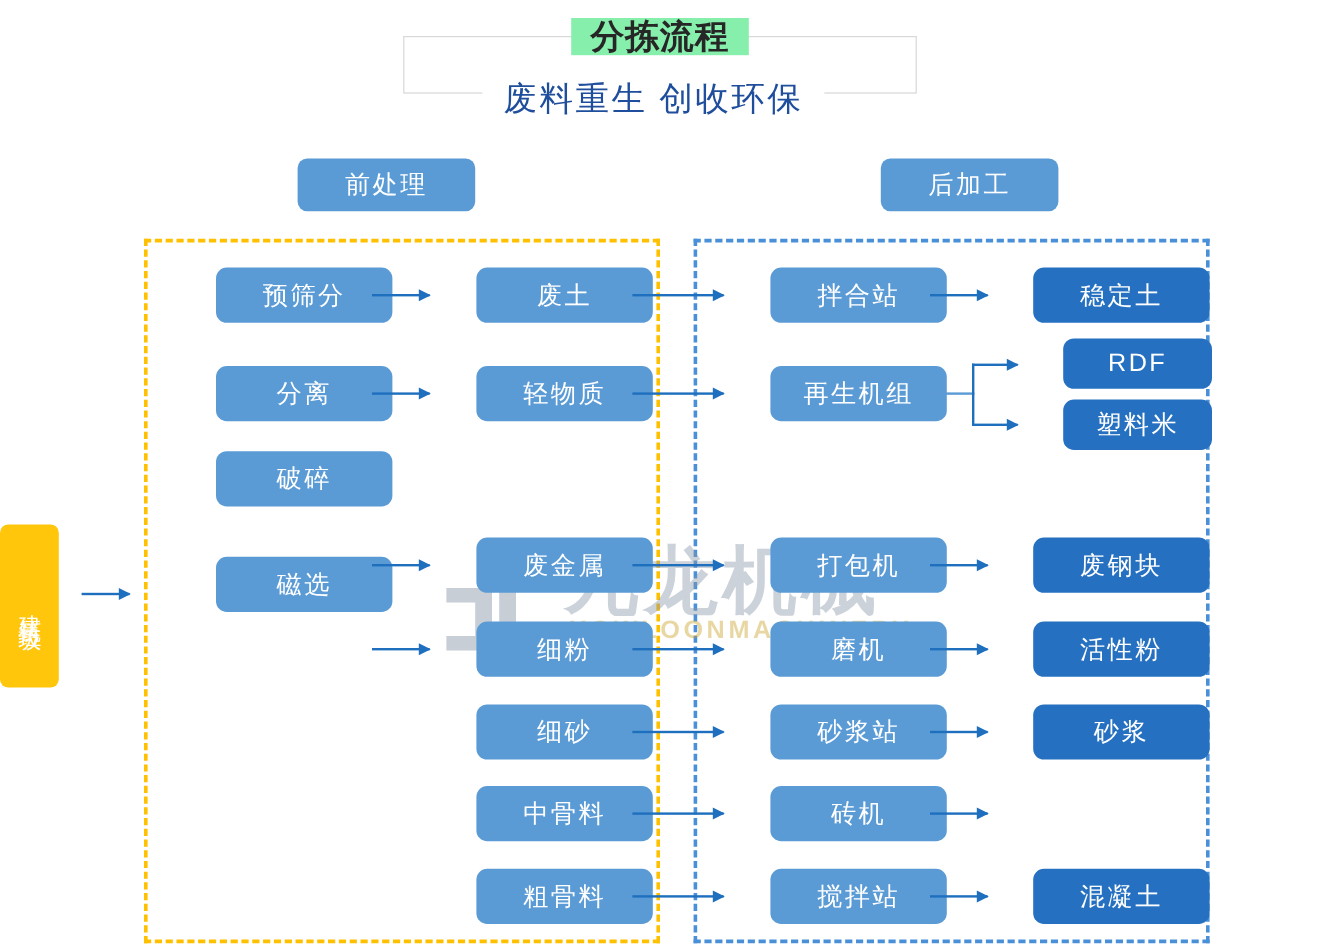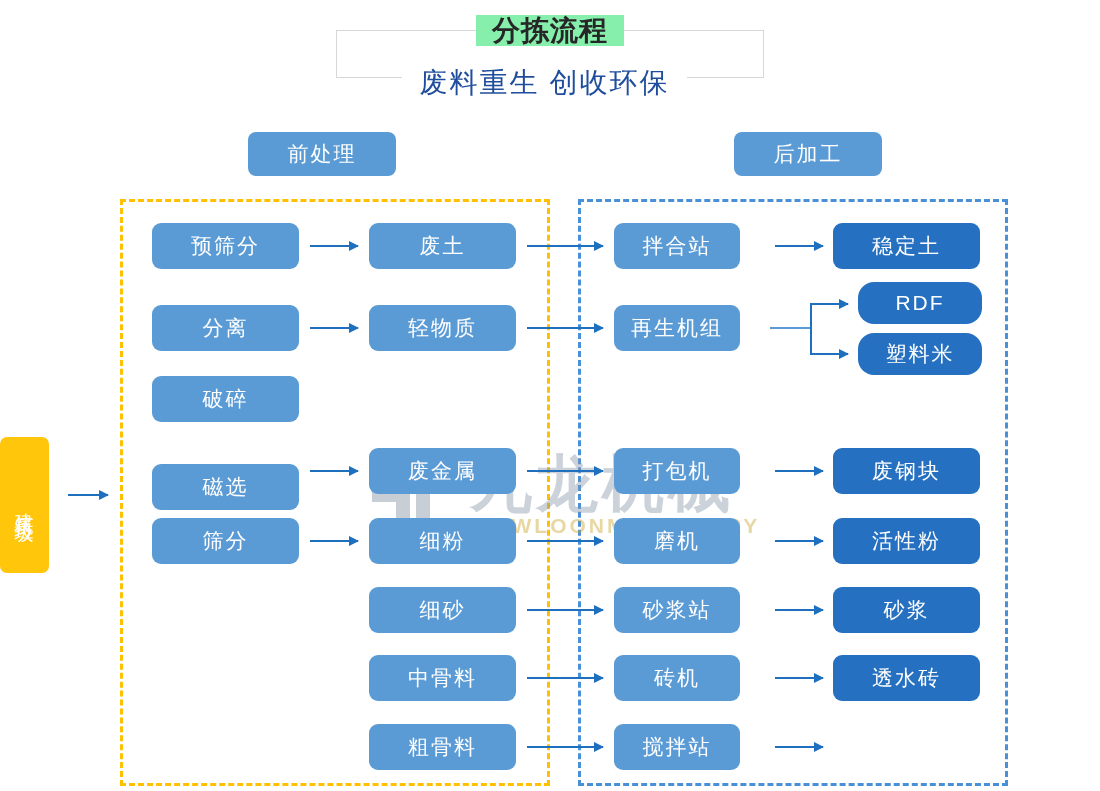--- a/index.html
+++ b/index.html
@@ -55,28 +55,29 @@
   }
   #input-block .v{writing-mode:vertical-rl;text-orientation:upright;
     letter-spacing:4px;}
 
   
   .node{
     position:absolute;height:46px;border-radius:9px;
     display:flex;align-items:center;justify-content:center;
     color:#ffffff;font-size:21px;letter-spacing:2px;
     box-sizing:border-box;
+    margin-left:28px;
   }
   .node.light{background:#5b9bd5;}
   .node.dark{background:#2570c0;}
   .node.c1{left:152px;width:147px;}
   .node.c2{left:369px;width:147px;}
-  .node.c3{left:614px;width:126px;}
+  .node.c3{left:614px;width:147px;}
   .node.c4{left:833px;width:147px;text-align:center;}
-  .node.c4s{left:858px;width:124px;height:42px;border-radius:16px;}
+  .node.c4s{left:858px;width:124px;height:42px;}
 
   
   .arrow{position:absolute;height:2px;background:#1f6fbf;}
   .arrow::after{
     content:"";position:absolute;right:-1px;top:-4px;
     width:0;height:0;border-style:solid;
     border-width:5px 0 5px 10px;
     border-color:transparent transparent transparent #1f6fbf;
   }
   .vline{position:absolute;width:2px;background:#1f6fbf;}
@@ -125,21 +126,20 @@
       <path d="M58 44 L72 44 L72 96 L58 96 Z" fill="#7b8ba0"></path>
     </svg>
     <div id="wm-cn">九龙机械</div>
     <div id="wm-en">KOWLOONMACHINERY</div>
   </div>
 
   <div class="node light c1" style="top:223px">预筛分</div>
   <div class="node light c1" style="top:305px">分离</div>
   <div class="node light c1" style="top:376px">破碎</div>
   <div class="node light c1" style="top:464px">磁选</div>
-  <div class="node light c1" style="top:518px">筛分</div>
 
   <div class="node light c2" style="top:223px">废土</div>
   <div class="node light c2" style="top:305px">轻物质</div>
   <div class="node light c2" style="top:448px">废金属</div>
   <div class="node light c2" style="top:518px">细粉</div>
   <div class="node light c2" style="top:587px">细砂</div>
   <div class="node light c2" style="top:655px">中骨料</div>
   <div class="node light c2" style="top:724px">粗骨料</div>
 
   <div class="node light c3" style="top:223px">拌合站</div>
@@ -147,21 +147,21 @@
   <div class="node light c3" style="top:448px">打包机</div>
   <div class="node light c3" style="top:518px">磨机</div>
   <div class="node light c3" style="top:587px">砂浆站</div>
   <div class="node light c3" style="top:655px">砖机</div>
   <div class="node light c3" style="top:724px">搅拌站</div>
 
   <div class="node dark c4" style="top:223px">稳定土</div>
   <div class="node dark c4" style="top:448px">废钢块</div>
   <div class="node dark c4" style="top:518px">活性粉</div>
   <div class="node dark c4" style="top:587px">砂浆</div>
-  <div class="node dark c4" style="top:655px">透水砖</div>
+  <div class="node dark c4" style="top:724px">混凝土</div>
 
   <div class="node dark c4s" style="top:282px">RDF</div>
   <div class="node dark c4s" style="top:333px">塑料米</div>
 
   <div class="arrow" style="left:310px;top:245px;width:48px;"></div>
   <div class="arrow" style="left:310px;top:327px;width:48px;"></div>
   <div class="arrow" style="left:310px;top:470px;width:48px;"></div>
   <div class="arrow" style="left:310px;top:540px;width:48px;"></div>
 
   <div class="arrow" style="left:527px;top:245px;width:76px;"></div>

